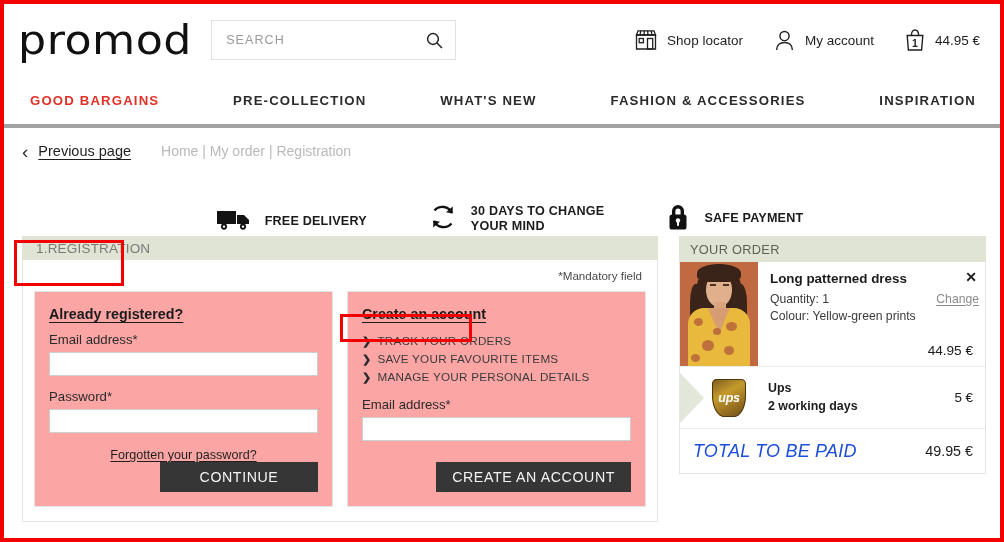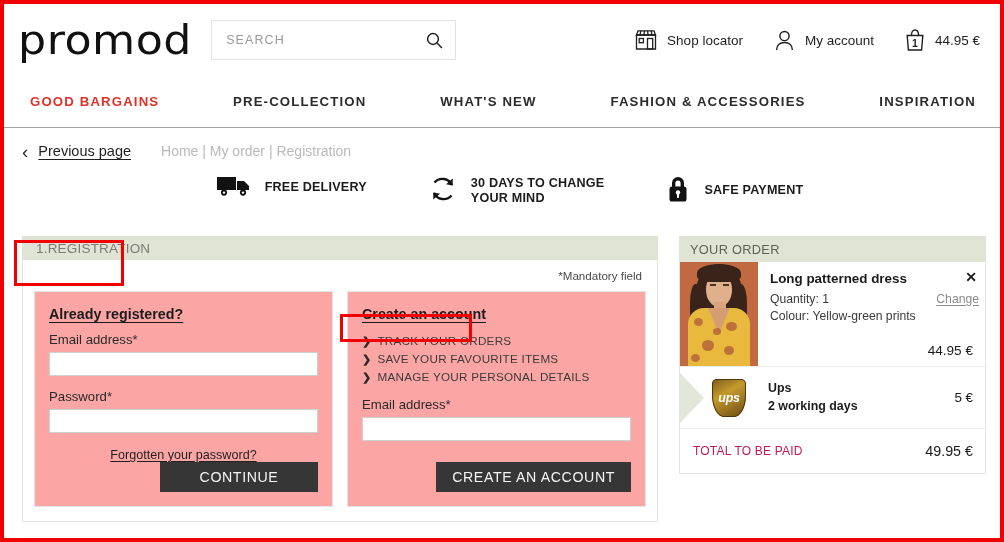--- a/index.html
+++ b/index.html
@@ -79,21 +79,21 @@
     cursor: pointer;
   }
   .hdr-item .glyph { display: flex; align-items: center; }
 
   
   .nav {
     height: 52px;
     display: flex;
     align-items: center;
     padding: 0 24px 0 26px;
-    border-bottom: 1px solid #a3a3a3;
+    border-bottom: 4px solid #a3a3a3;
     gap: 36px;
   }
   .nav-item {
     font-size: 13.2px;
     letter-spacing: 1.15px;
     font-weight: bold;
     color: #2b2b2b;
     cursor: pointer;
     white-space: nowrap;
   }
@@ -121,21 +121,21 @@
   .crumbs {
     font-size: 14px;
     color: #b9b9b9;
     margin-left: 22px;
   }
 
   
   .services {
     height: 62px;
     display: flex;
-    align-items: flex-start;
+    align-items: flex-end;
     justify-content: center;
     gap: 60px;
     padding-left: 16px;
   }
   .svc { display: flex; align-items: center; gap: 12px; }
   .svc-label {
     font-size: 12.6px;
     font-weight: bold;
     letter-spacing: 0.2px;
     color: #1b1b1b;
@@ -433,21 +433,21 @@
     margin-right: 12px;
     font-size: 13.4px;
     color: #1b1b1b;
   }
   .total-row {
     display: flex;
     align-items: center;
     height: 44px;
     padding: 0 12px 0 13px;
   }
-  .total-label { font-size: 12px; color: #be185d; letter-spacing: 0.2px; }
+  .total-label { font-size: 18px; color: #1d4ed8; letter-spacing: 0.2px; font-style: italic; }
   .total-value { margin-left: auto; font-size: 14.3px; color: #1b1b1b; }
 </style>
 </head>
 <body>
 
 <div id="screen">
  <div id="page">
 
   <div class="header">
     <div class="logo">promod</div>

